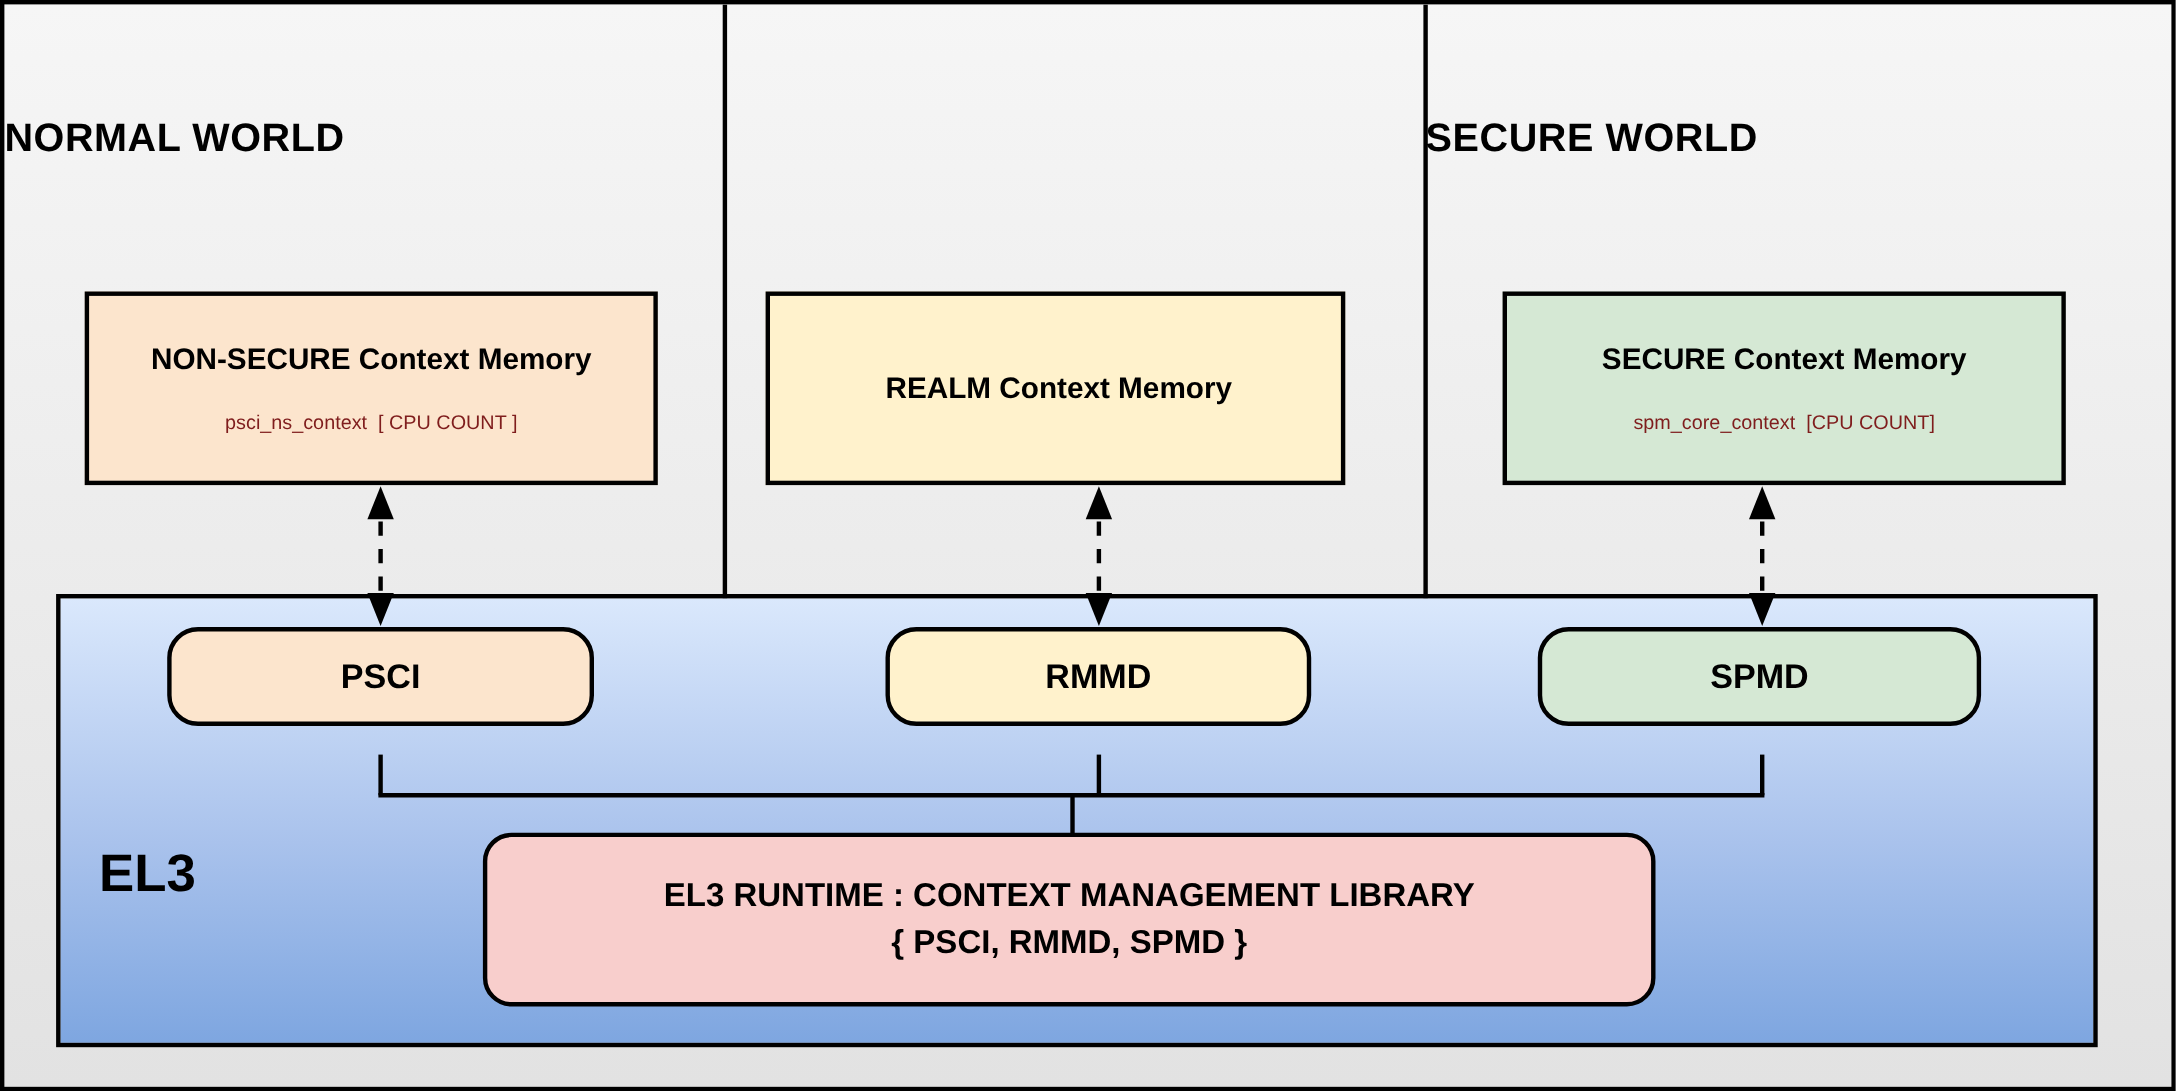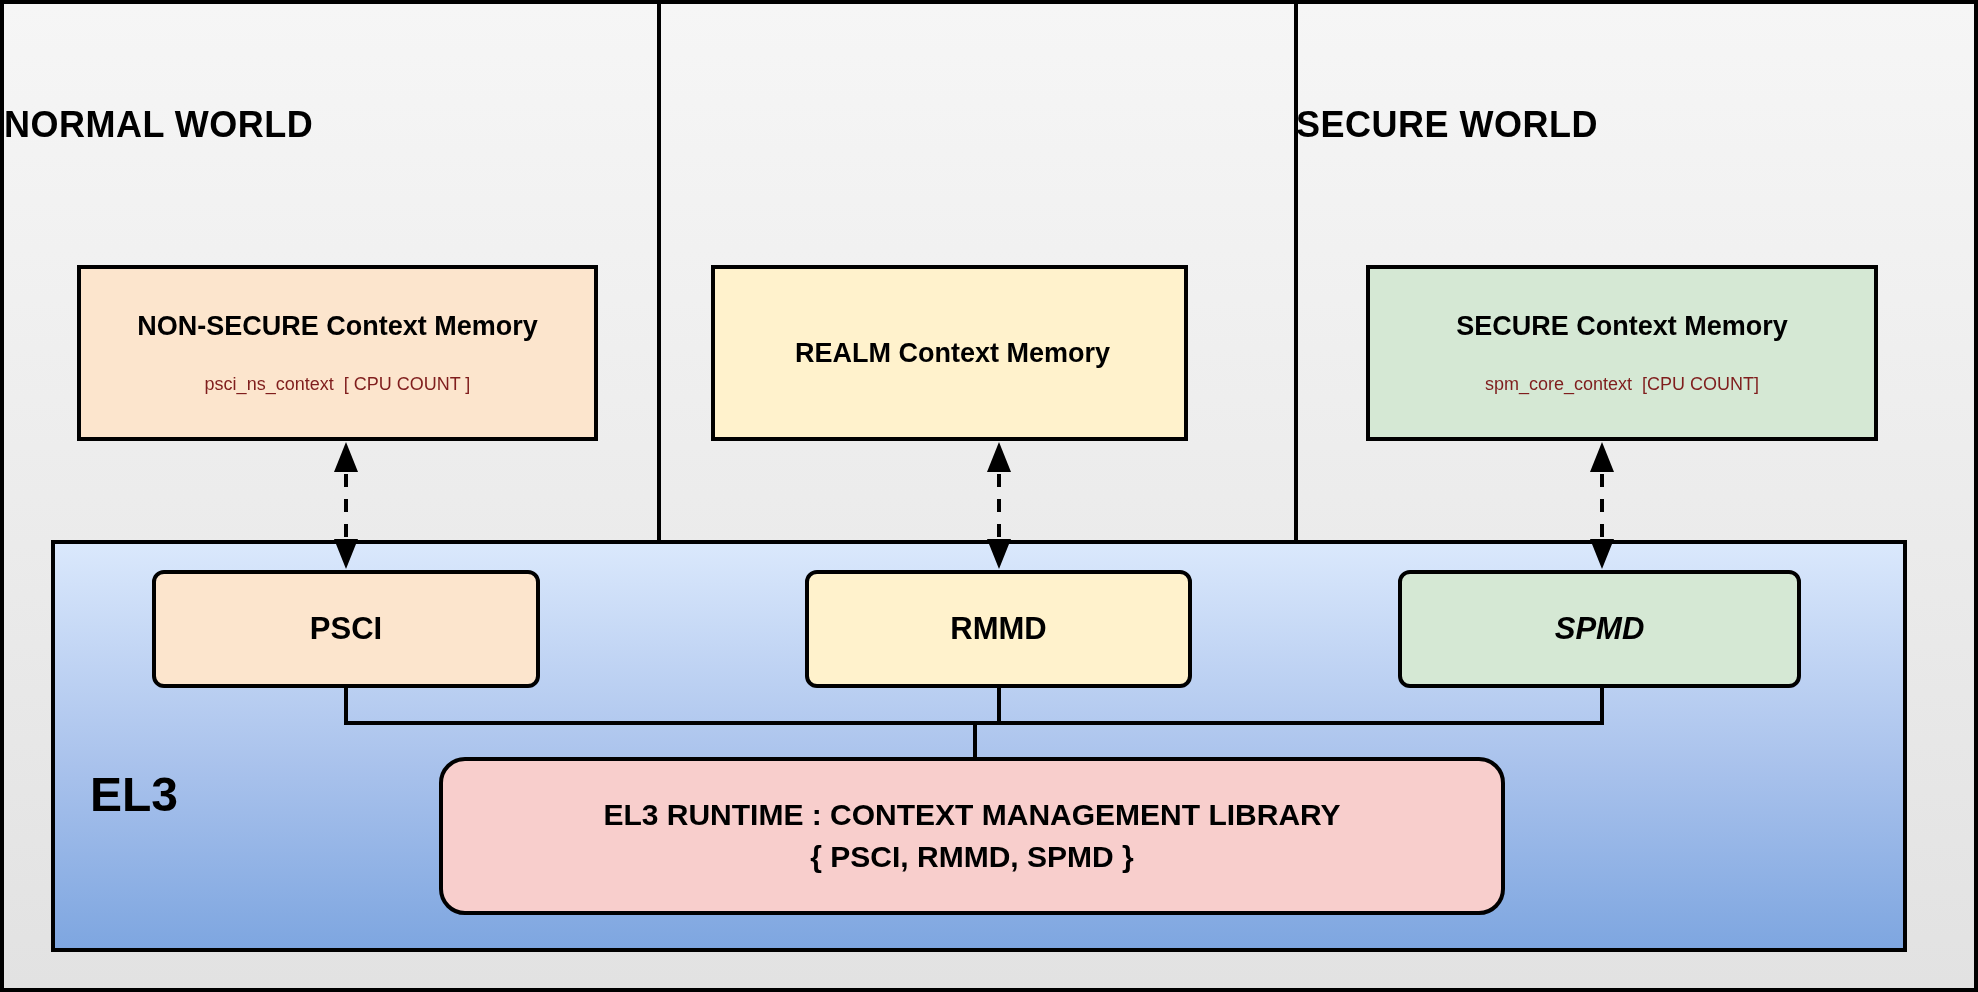--- a/index.html
+++ b/index.html
@@ -46,21 +46,21 @@
     box-sizing: border-box;
     border: 4px solid #000;
     display: flex;
     flex-direction: column;
     justify-content: space-evenly;
     align-items: center;
     text-align: right;
     padding: 10px 6px;
   }
   #mem-normal { left: 73px;   width: 521px; background: #fce5cd; }
-  #mem-realm  { left: 707px;  width: 477px; background: #fff2cc; padding-left: 12px; }
+  #mem-realm  { left: 692px;  width: 527px; background: #fff2cc; padding-left: 12px; }
   #mem-secure { left: 1362px; width: 512px; background: #d5e8d4; }
   .mem-title {
     font-size: 27px;
     font-weight: bold;
     color: #000;
     white-space: pre;
   }
   .mem-value {
     font-size: 18px;
     color: #7f1d1d;
@@ -82,34 +82,34 @@
     left: 86px;
     top: 763px;
     font-size: 48px;
     font-weight: bold;
     color: #000;
   }
 
   .dispatcher {
     position: absolute;
     top: 566px;
-    height: 118px;
-    box-sizing: border-box;
-    border: 4px solid #000;
-    border-radius: 12px;
+    height: 90px;
+    box-sizing: border-box;
+    border: 4px solid #000;
+    border-radius: 28px;
     display: flex;
     align-items: center;
     justify-content: center;
     font-size: 31px;
     font-weight: bold;
     color: #000;
   }
   #disp-psci { left: 148px;  width: 388px; background: #fce5cd; }
   #disp-rmmd { left: 801px;  width: 387px; background: #fff2cc; }
-  #disp-spmd { left: 1394px; width: 403px; background: #d5e8d4; font-style: italic; }
+  #disp-spmd { left: 1394px; width: 403px; background: #d5e8d4; }
 
   #runtime-box {
     position: absolute;
     left: 435px;
     top: 753px;
     width: 1066px;
     height: 158px;
     box-sizing: border-box;
     border: 4px solid #000;
     border-radius: 26px;

